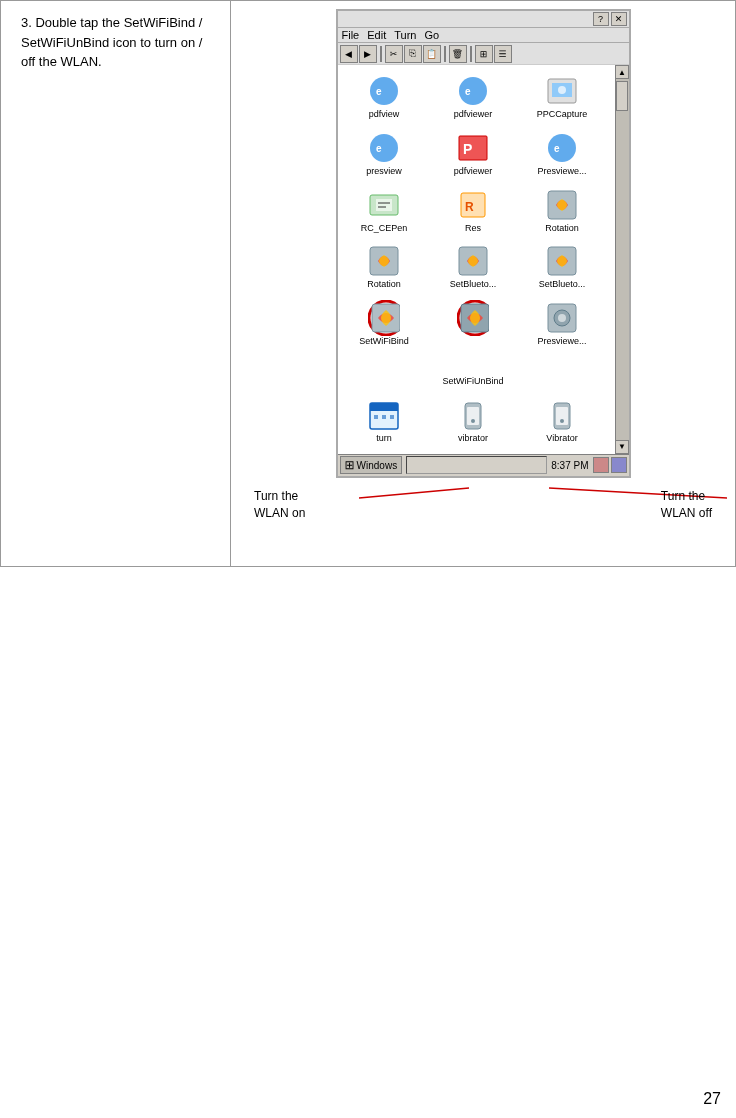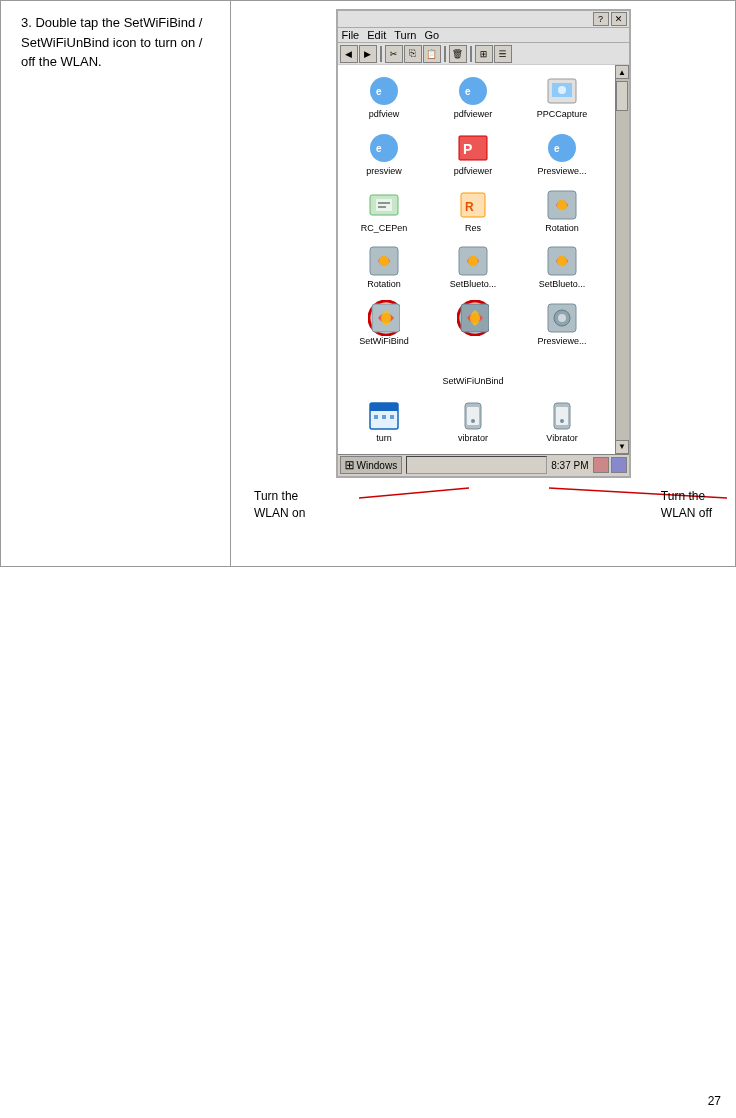--- a/index.html
+++ b/index.html
@@ -194,21 +194,21 @@
       display: flex;
       align-items: center;
       gap: 2px;
     }
 
     
     .page-number {
       position: absolute;
       bottom: 10px;
       right: 15px;
-      font-size: 12px;
+      font-size: 16px;
     }
   </style>
 </head>
 <body>
 
 <div class="page-container">
   <table class="main-table">
     <tbody>
         <tr>
       <td class="step-cell">

